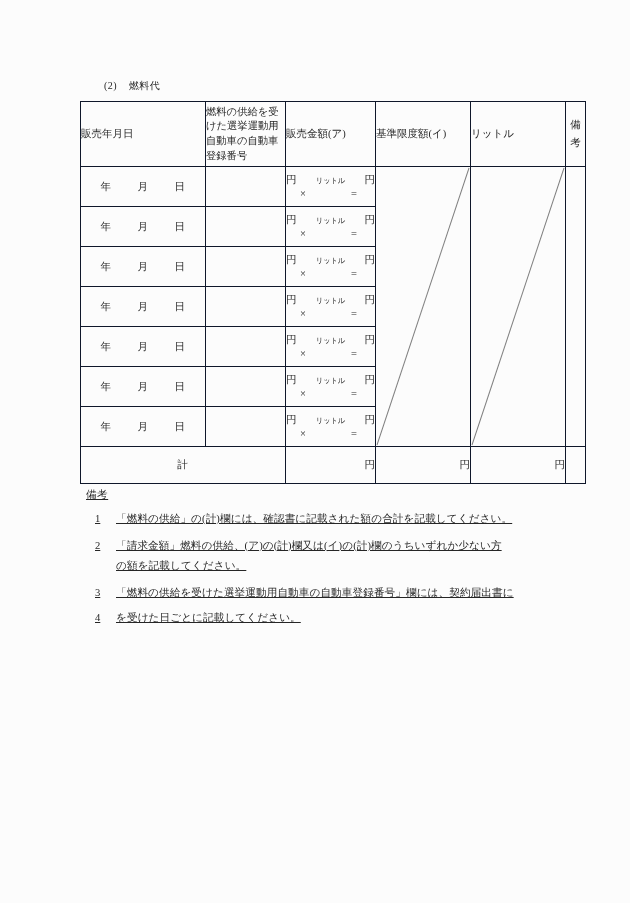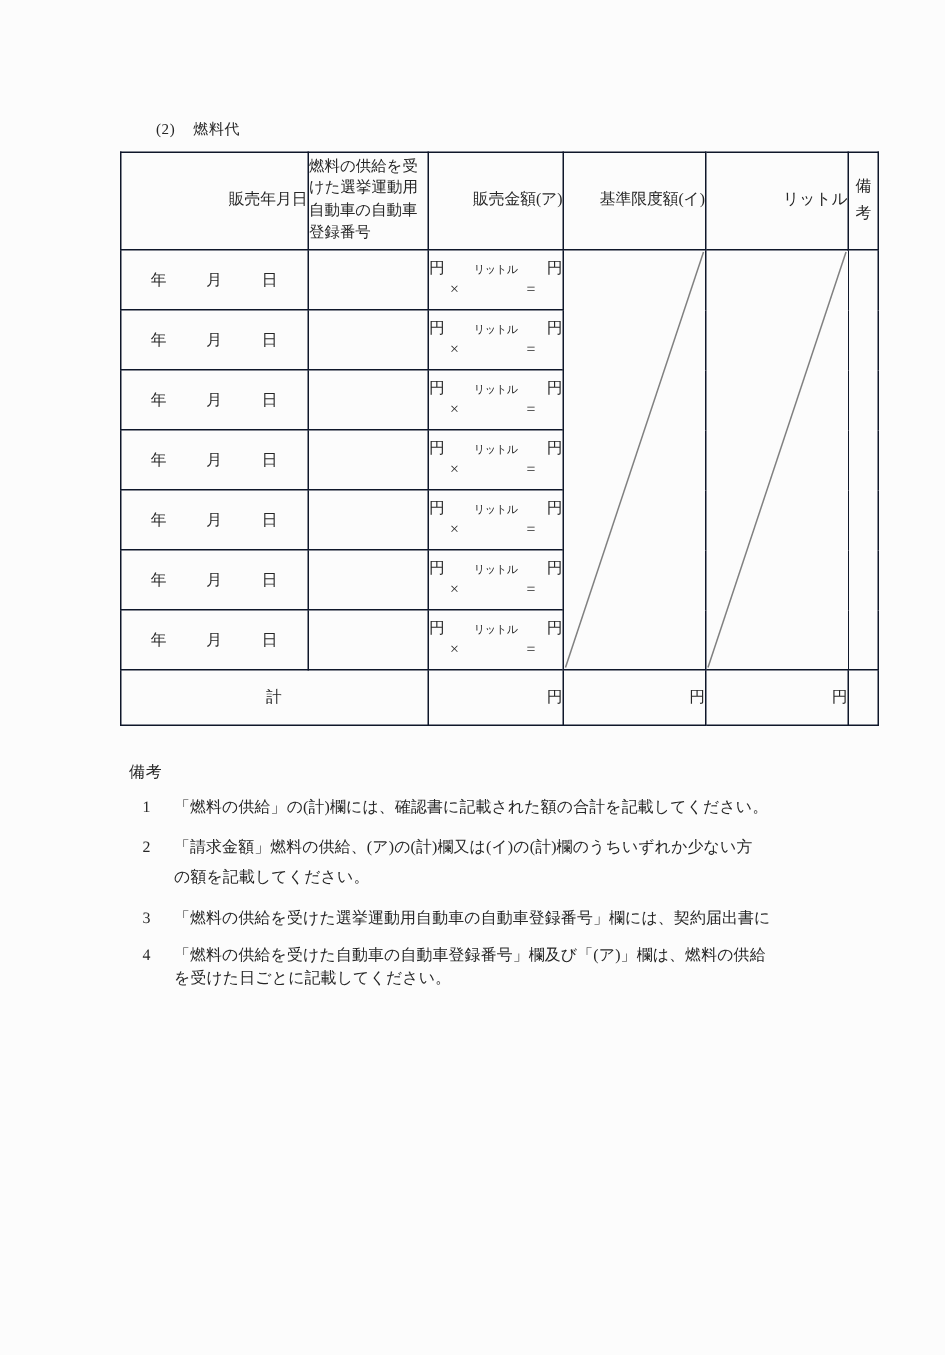--- a/index.html
+++ b/index.html
@@ -48,21 +48,21 @@
   .col-date     { width: 125px; }
   .col-regno    { width: 80px;  }
   .col-amount   { width: 90px;  }
   .col-limit    { width: 95px;  }
   .col-claim    { width: 95px;  }
   .col-remarks  { width: 20px;  }
 
   
   .head-cell {
     height: 64px;
-    text-align: right;
+    text-align: left;
     line-height: 1.45;
     padding: 2px 3px;
     margin-left: 16px;
   }
   .head-regno {
     text-align: left;
     padding: 3px 4px;
     font-size: 10.3px;
     line-height: 1.42;
   }
@@ -132,23 +132,24 @@
   }
   .cell-total-yen .yen-inner {
     display: block;
     padding-bottom: 1px;
   }
 
   
   .notes {
     position: absolute;
     left: 86px;
-    top: 508px;
+    top: 488px;
     width: 500px;
     font-size: 10.6px;
+    text-decoration: underline;
   }
   .notes-heading {
     margin: 0 0 7px 0;
     letter-spacing: 0.5px;
   }
   .note {
     display: flex;
     margin-bottom: 6px;
     line-height: 1.95;
   }
@@ -396,17 +397,16 @@
   <div class="note">
     <div class="note-num">3</div>
     <div class="note-body">
       <span>「燃料の供給を受けた選挙運動用自動車の自動車登録番号」欄には、契約届出書に</span>
     </div>
   </div>
 
   <div class="note tight">
     <div class="note-num">4</div>
     <div class="note-body">
-      <span>「燃料の供給を受けた自動車の自動車登録番号」欄及び「(ア)」欄は、燃料の供給</span>
       <span class="cont">を受けた日ごとに記載してください。</span>
     </div>
   </div>
 </div>
 
 </body></html>

